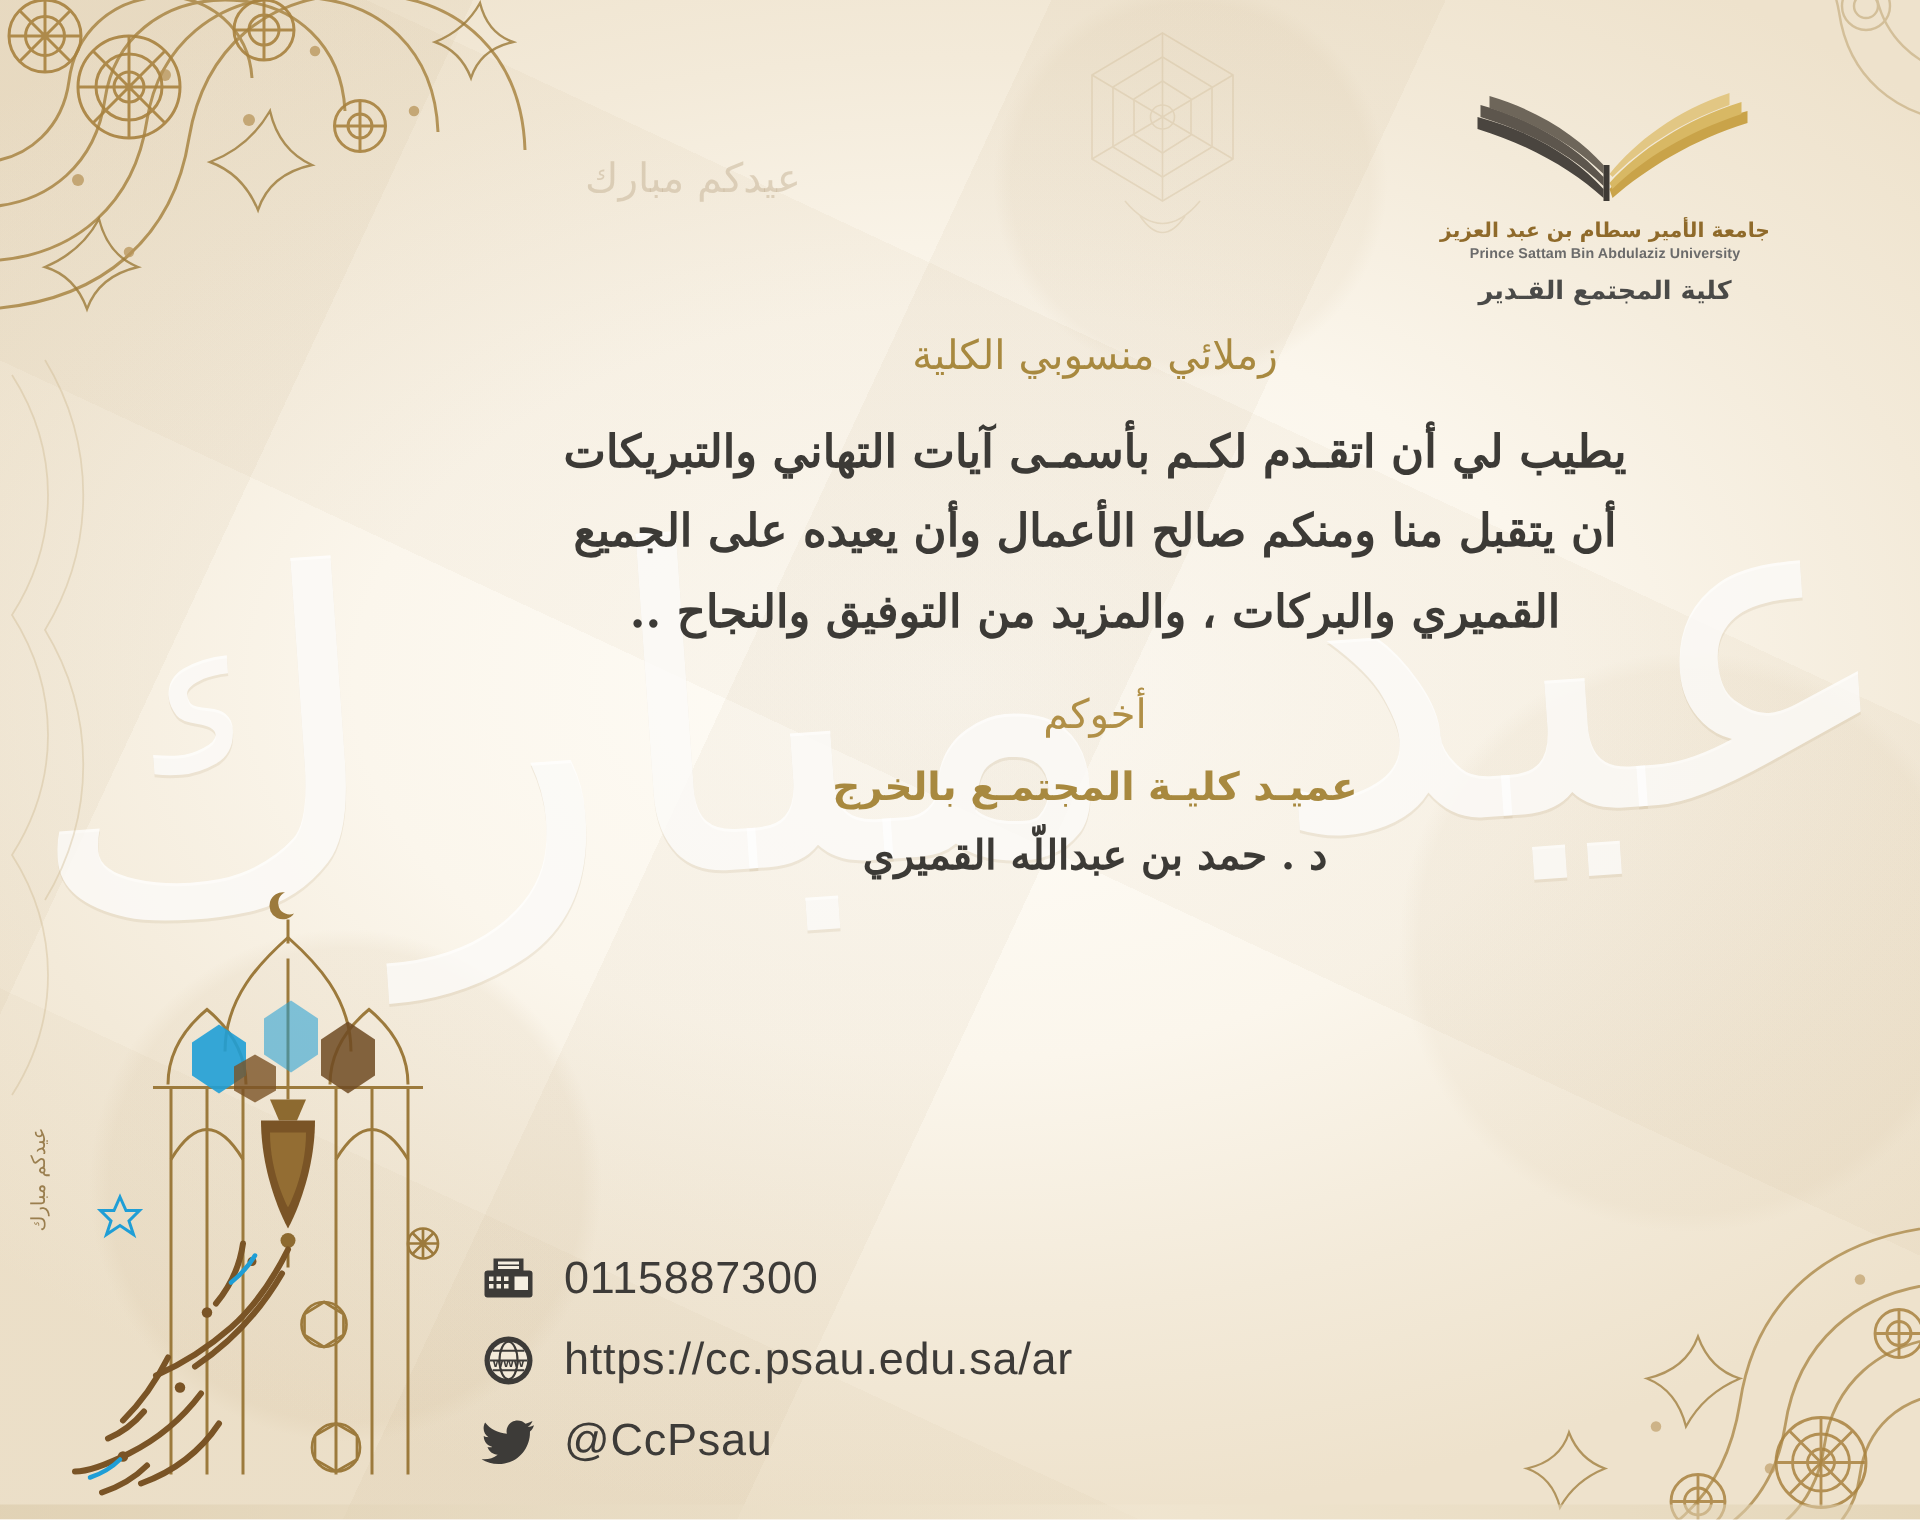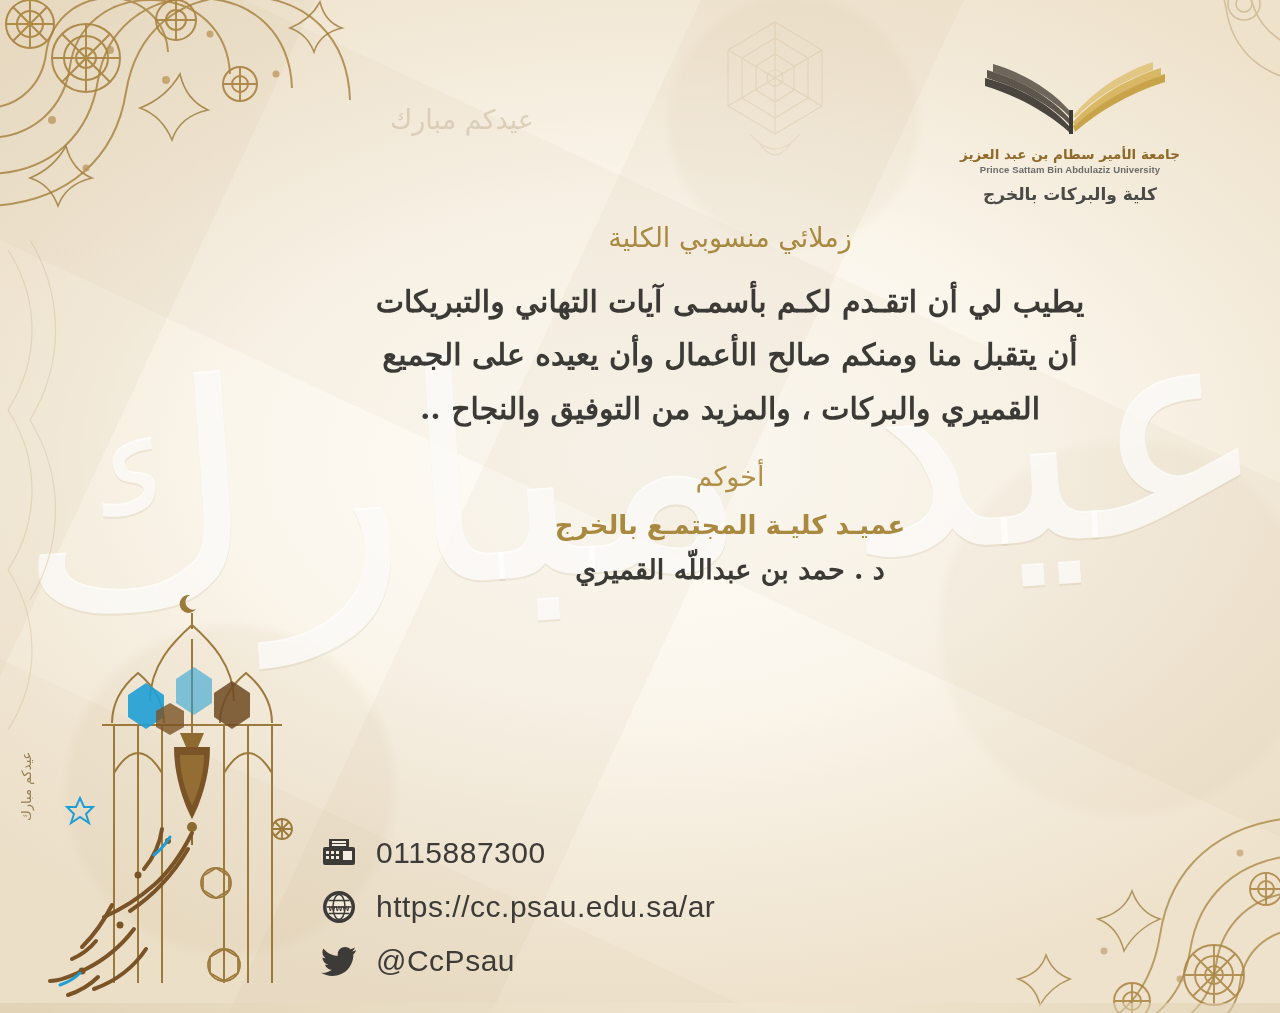--- a/index.html
+++ b/index.html
@@ -382,21 +382,21 @@
 
         <path d="M104,66 C86,46 58,28 20,18 L20,26 C56,37 84,54 104,72 Z" fill="#4a453f"></path>
         <path d="M104,58 C86,38 58,20 22,10 L22,18 C58,29 86,46 104,64 Z" fill="#5d564d"></path>
         <path d="M104,50 C88,32 62,14 28,4 L28,12 C62,23 88,40 104,56 Z" fill="#6e665a"></path>
 
         <path d="M104,50 L104,74 L108,74 L108,50 Z" fill="#3e3a35"></path>
       </g>
     </svg>
     <div class="uni-ar">جامعة الأمير سطام بن عبد العزيز</div>
     <div class="uni-en">Prince Sattam Bin Abdulaziz University</div>
-    <div class="college">كلية والبركات بالخرج</div>
+    <div class="college">كلية المجتمع القـدير</div>
   </div>
 
   <div id="message">
     <div class="greeting">زملائي منسوبي الكلية</div>
     <div class="para-line">يطيب لي أن اتقـدم لكـم بأسمـى آيات التهاني والتبريكات</div>
     <div class="para-line">أن يتقبل منا ومنكم صالح الأعمال وأن يعيده على الجميع</div>
     <div class="para-line">القميري والبركات ، والمزيد من التوفيق والنجاح ..</div>
     <div class="signoff">أخوكم</div>
     <div class="role">عميـد كليـة المجتمـع بالخرج</div>
     <div class="name">د . حمد بن عبداللّه القميري</div>

